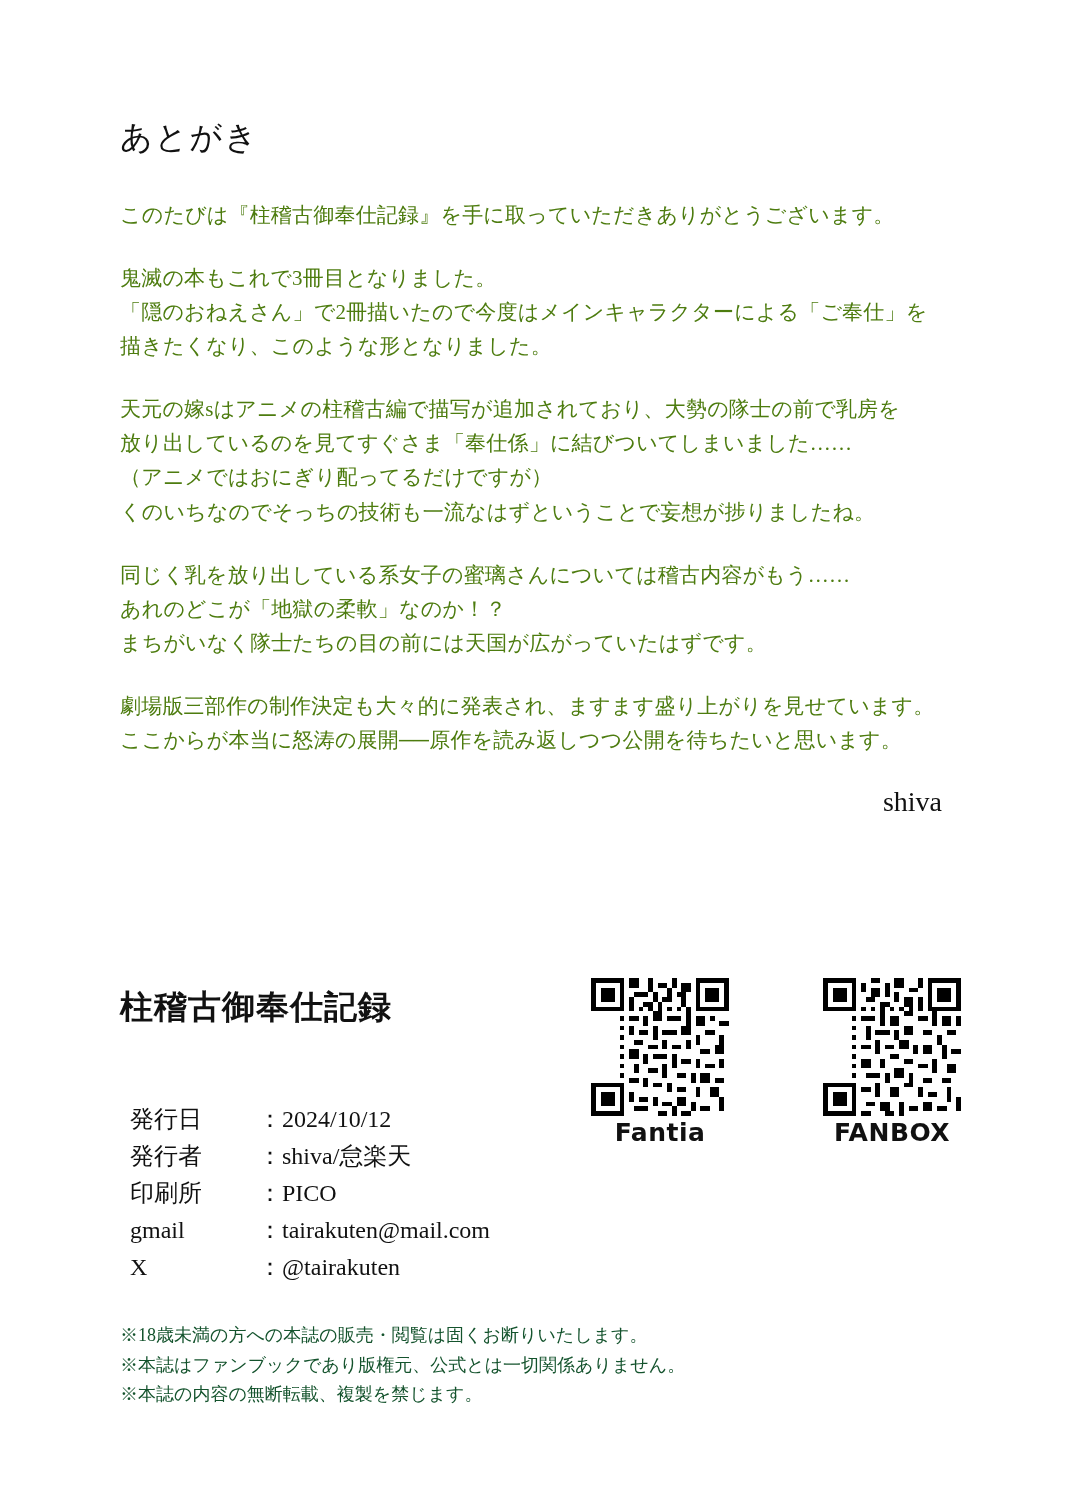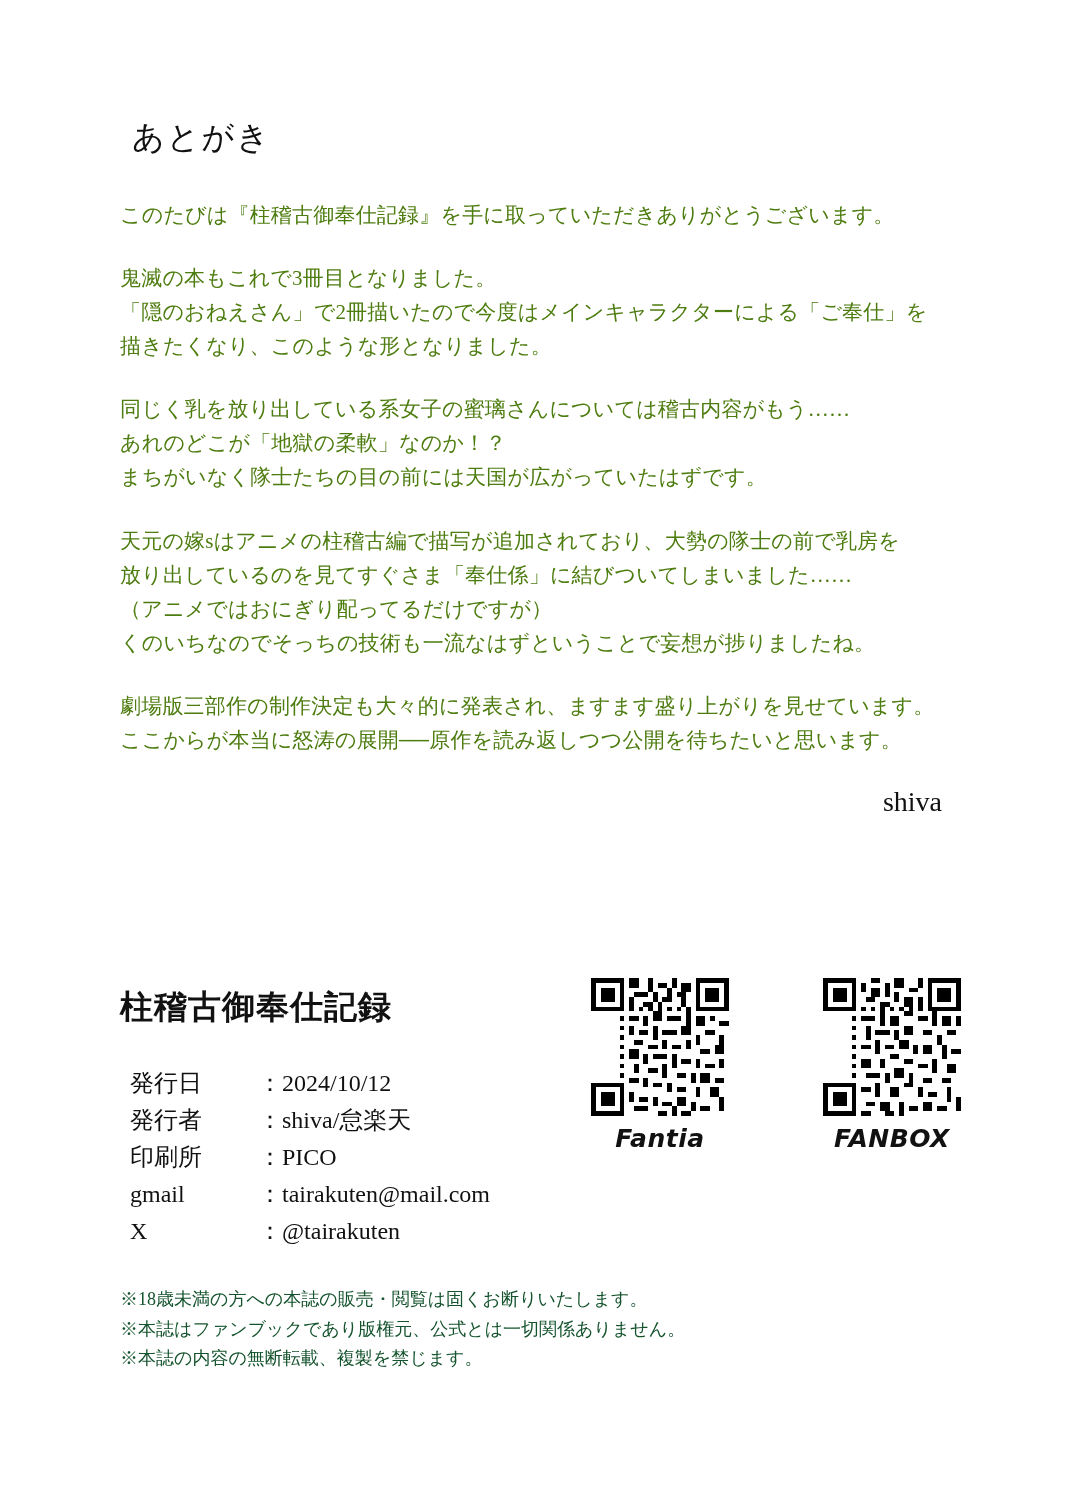--- a/index.html
+++ b/index.html
@@ -22,21 +22,21 @@
     left: 120px;
     top: 118px;
     width: 830px;
   }
   .afterword-title {
     font-family: "DejaVu Sans", "Liberation Sans", sans-serif;
     font-size: 32px;
     font-weight: 400;
     letter-spacing: 2px;
     color: #111111;
-    margin: 0 0 42px 12px;
+    margin: 0 0 42px 0;
     line-height: 1.2;
   }
   .para {
     font-family: "Liberation Serif", "DejaVu Serif", serif;
     font-size: 21px;
     line-height: 1.62;
     letter-spacing: 0.2px;
     color: #4d7c0f;
     margin: 0 0 29px 0;
     white-space: pre-line;
@@ -55,21 +55,21 @@
     position: absolute;
     left: 120px;
     top: 985px;
     width: 430px;
   }
   .book-title {
     font-family: "DejaVu Sans", "Liberation Sans", sans-serif;
     font-size: 33px;
     font-weight: 700;
     letter-spacing: 1px;
-    margin: 0 0 36px 0;
+    margin: 0 0 72px 0;
     color: #111111;
   }
   .info-table {
     border-collapse: collapse;
     font-family: "Liberation Serif", "DejaVu Serif", serif;
     font-size: 24px;
     line-height: 1.42;
     color: #111111;
     margin-left: 10px;
   }
@@ -110,43 +110,42 @@
   .qr-code {
     width: 150px;
     height: 138px;
     display: block;
     background: #ffffff;
   }
   .qr-label {
     font-family: "DejaVu Sans", "Liberation Sans", sans-serif;
     font-size: 25px;
     font-weight: 700;
-    margin-top: 8px;
+    margin-top: 2px;
     color: #111111;
     letter-spacing: 0.5px;
-    font-style: italic;
   }
 </style>
 </head>
 <body>
 
 <section class="afterword">
   <h1 class="afterword-title">あとがき</h1>
 
   <p class="para">このたびは『柱稽古御奉仕記録』を手に取っていただきありがとうございます。</p>
   <p class="para">鬼滅の本もこれで3冊目となりました。
 「隠のおねえさん」で2冊描いたので今度はメインキャラクターによる「ご奉仕」を
 描きたくなり、このような形となりました。</p>
-  <p class="para">同じく乳を放り出している系女子の蜜璃さんについては稽古内容がもう……
-あれのどこが「地獄の柔軟」なのか！？
-まちがいなく隊士たちの目の前には天国が広がっていたはずです。</p>
   <p class="para">天元の嫁sはアニメの柱稽古編で描写が追加されており、大勢の隊士の前で乳房を
 放り出しているのを見てすぐさま「奉仕係」に結びついてしまいました……
 （アニメではおにぎり配ってるだけですが）
 くのいちなのでそっちの技術も一流なはずということで妄想が捗りましたね。</p>
+  <p class="para">同じく乳を放り出している系女子の蜜璃さんについては稽古内容がもう……
+あれのどこが「地獄の柔軟」なのか！？
+まちがいなく隊士たちの目の前には天国が広がっていたはずです。</p>
   <p class="para">劇場版三部作の制作決定も大々的に発表され、ますます盛り上がりを見せています。
 ここからが本当に怒涛の展開──原作を読み返しつつ公開を待ちたいと思います。</p>
 
   <div class="signature">shiva</div>
 </section>
 
 <section class="colophon">
   <div class="book-title">柱稽古御奉仕記録</div>
 
   <table class="info-table">

